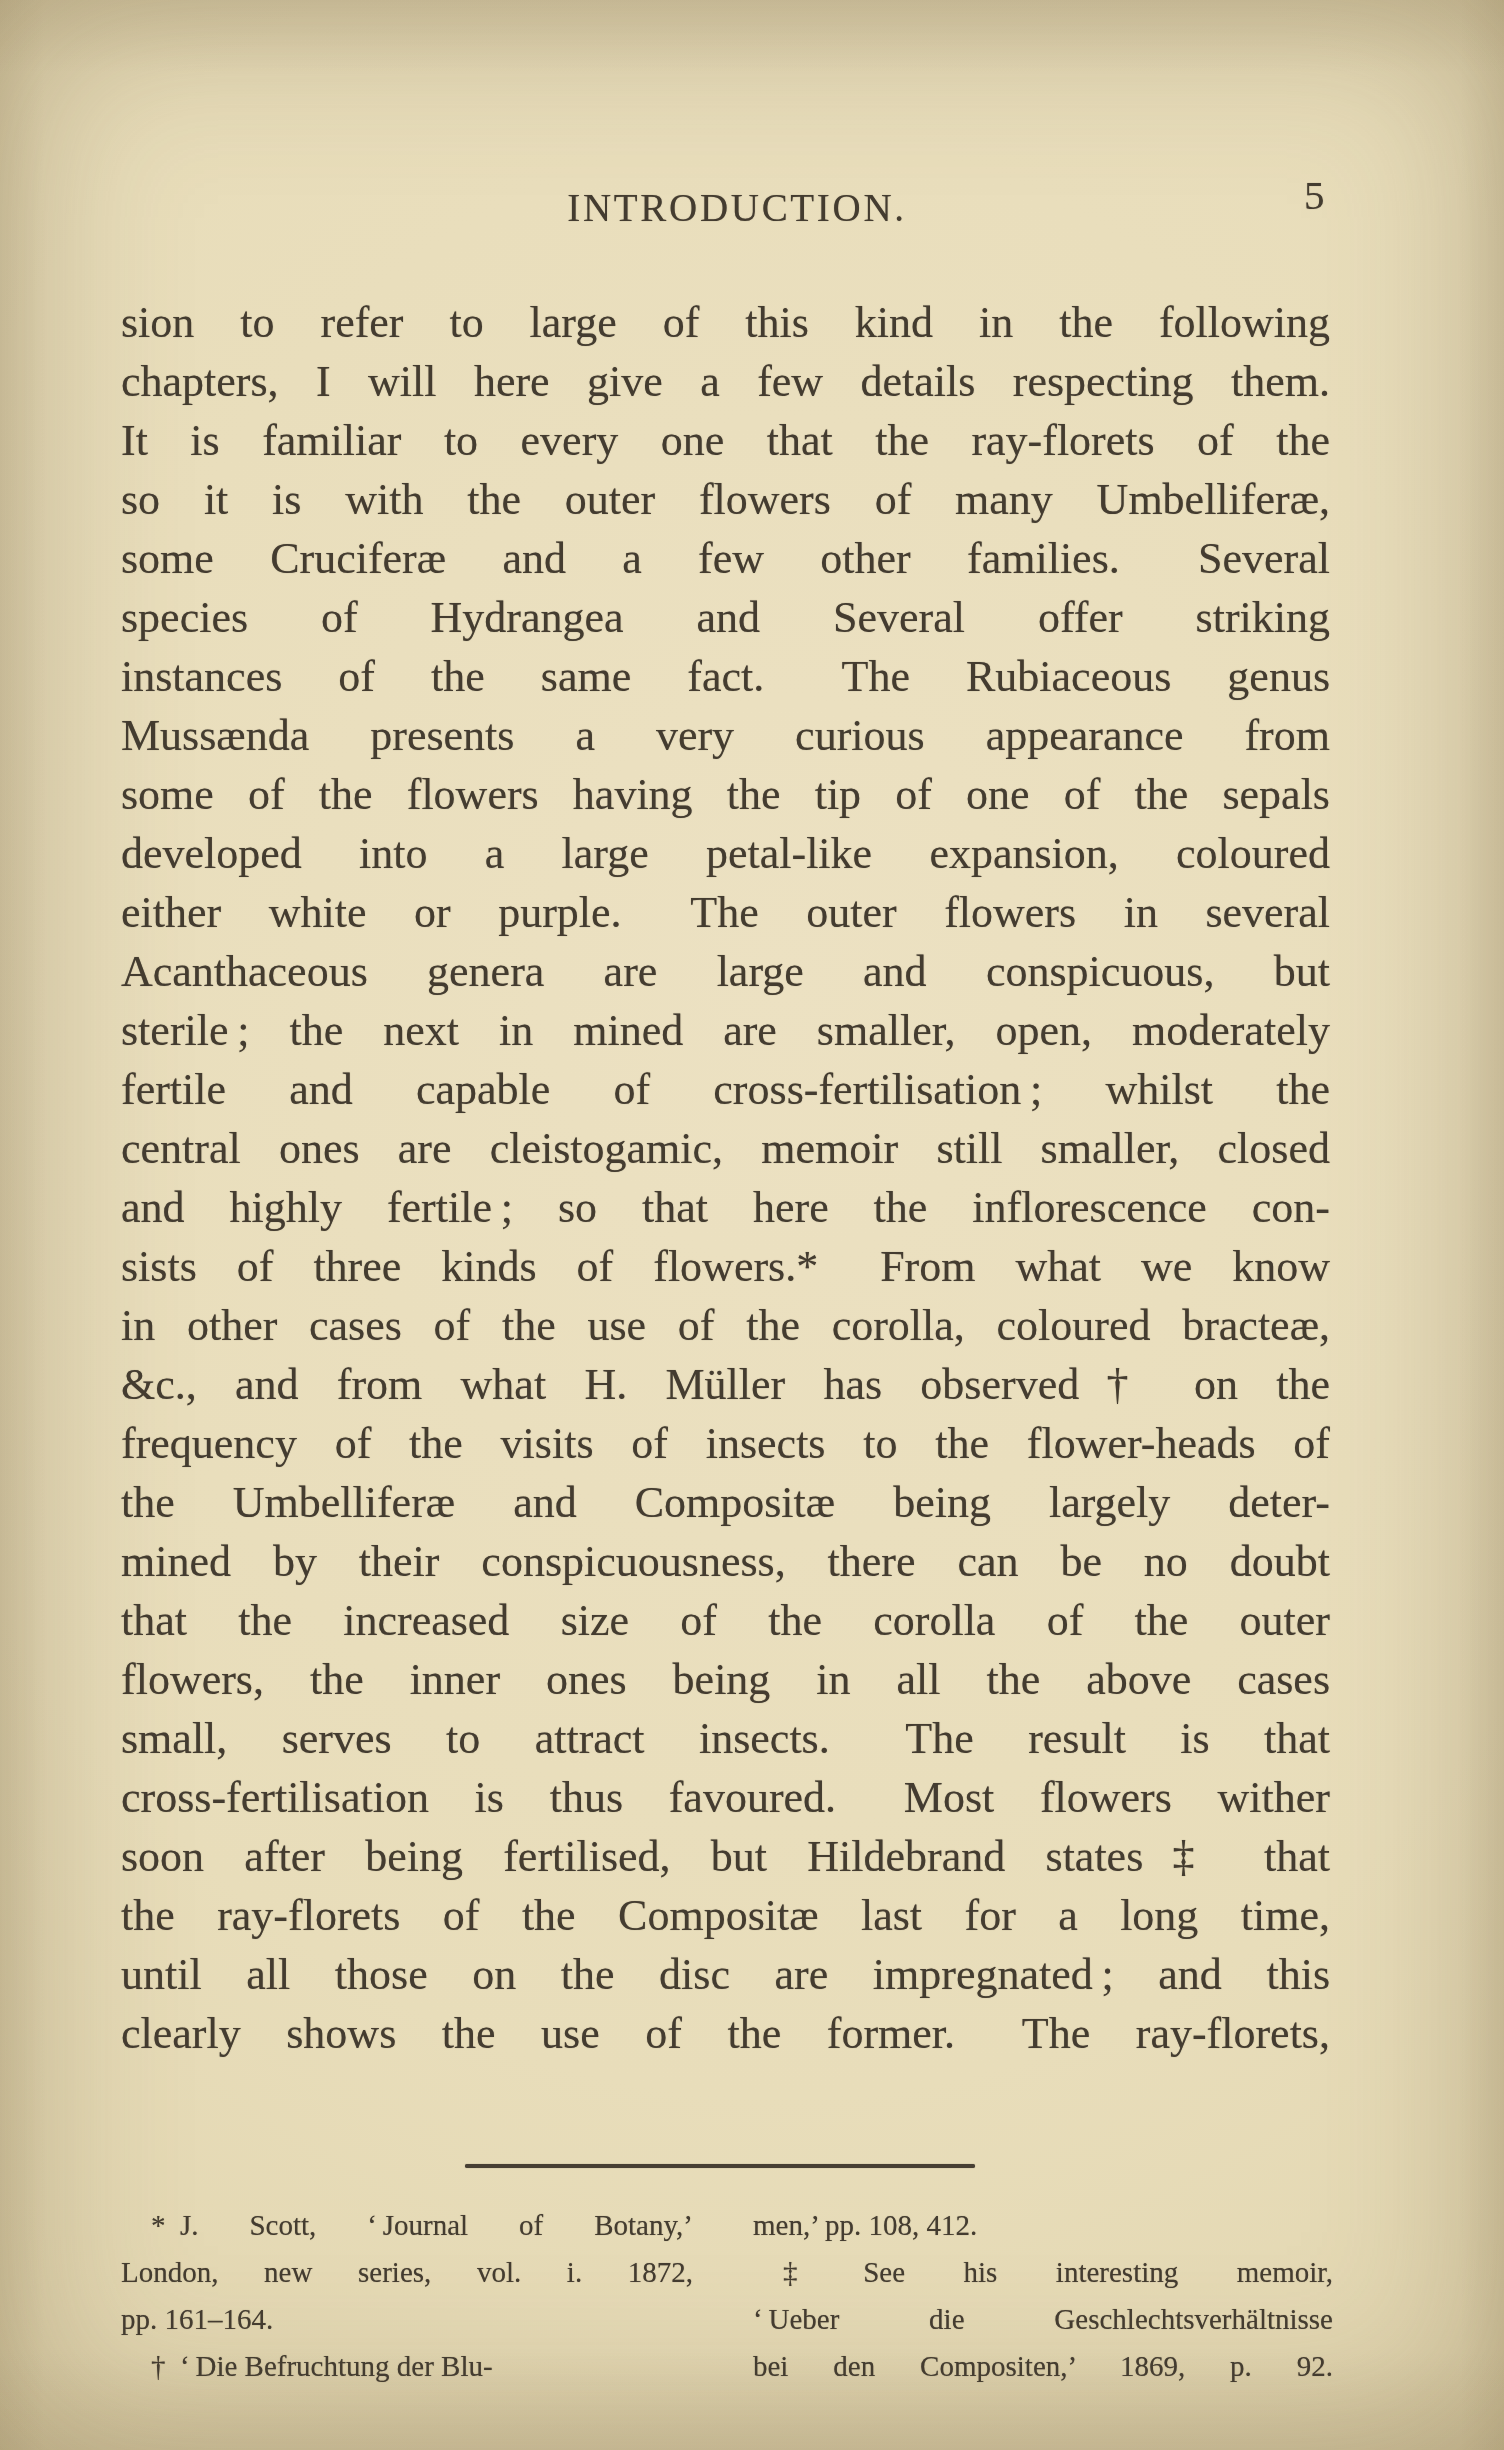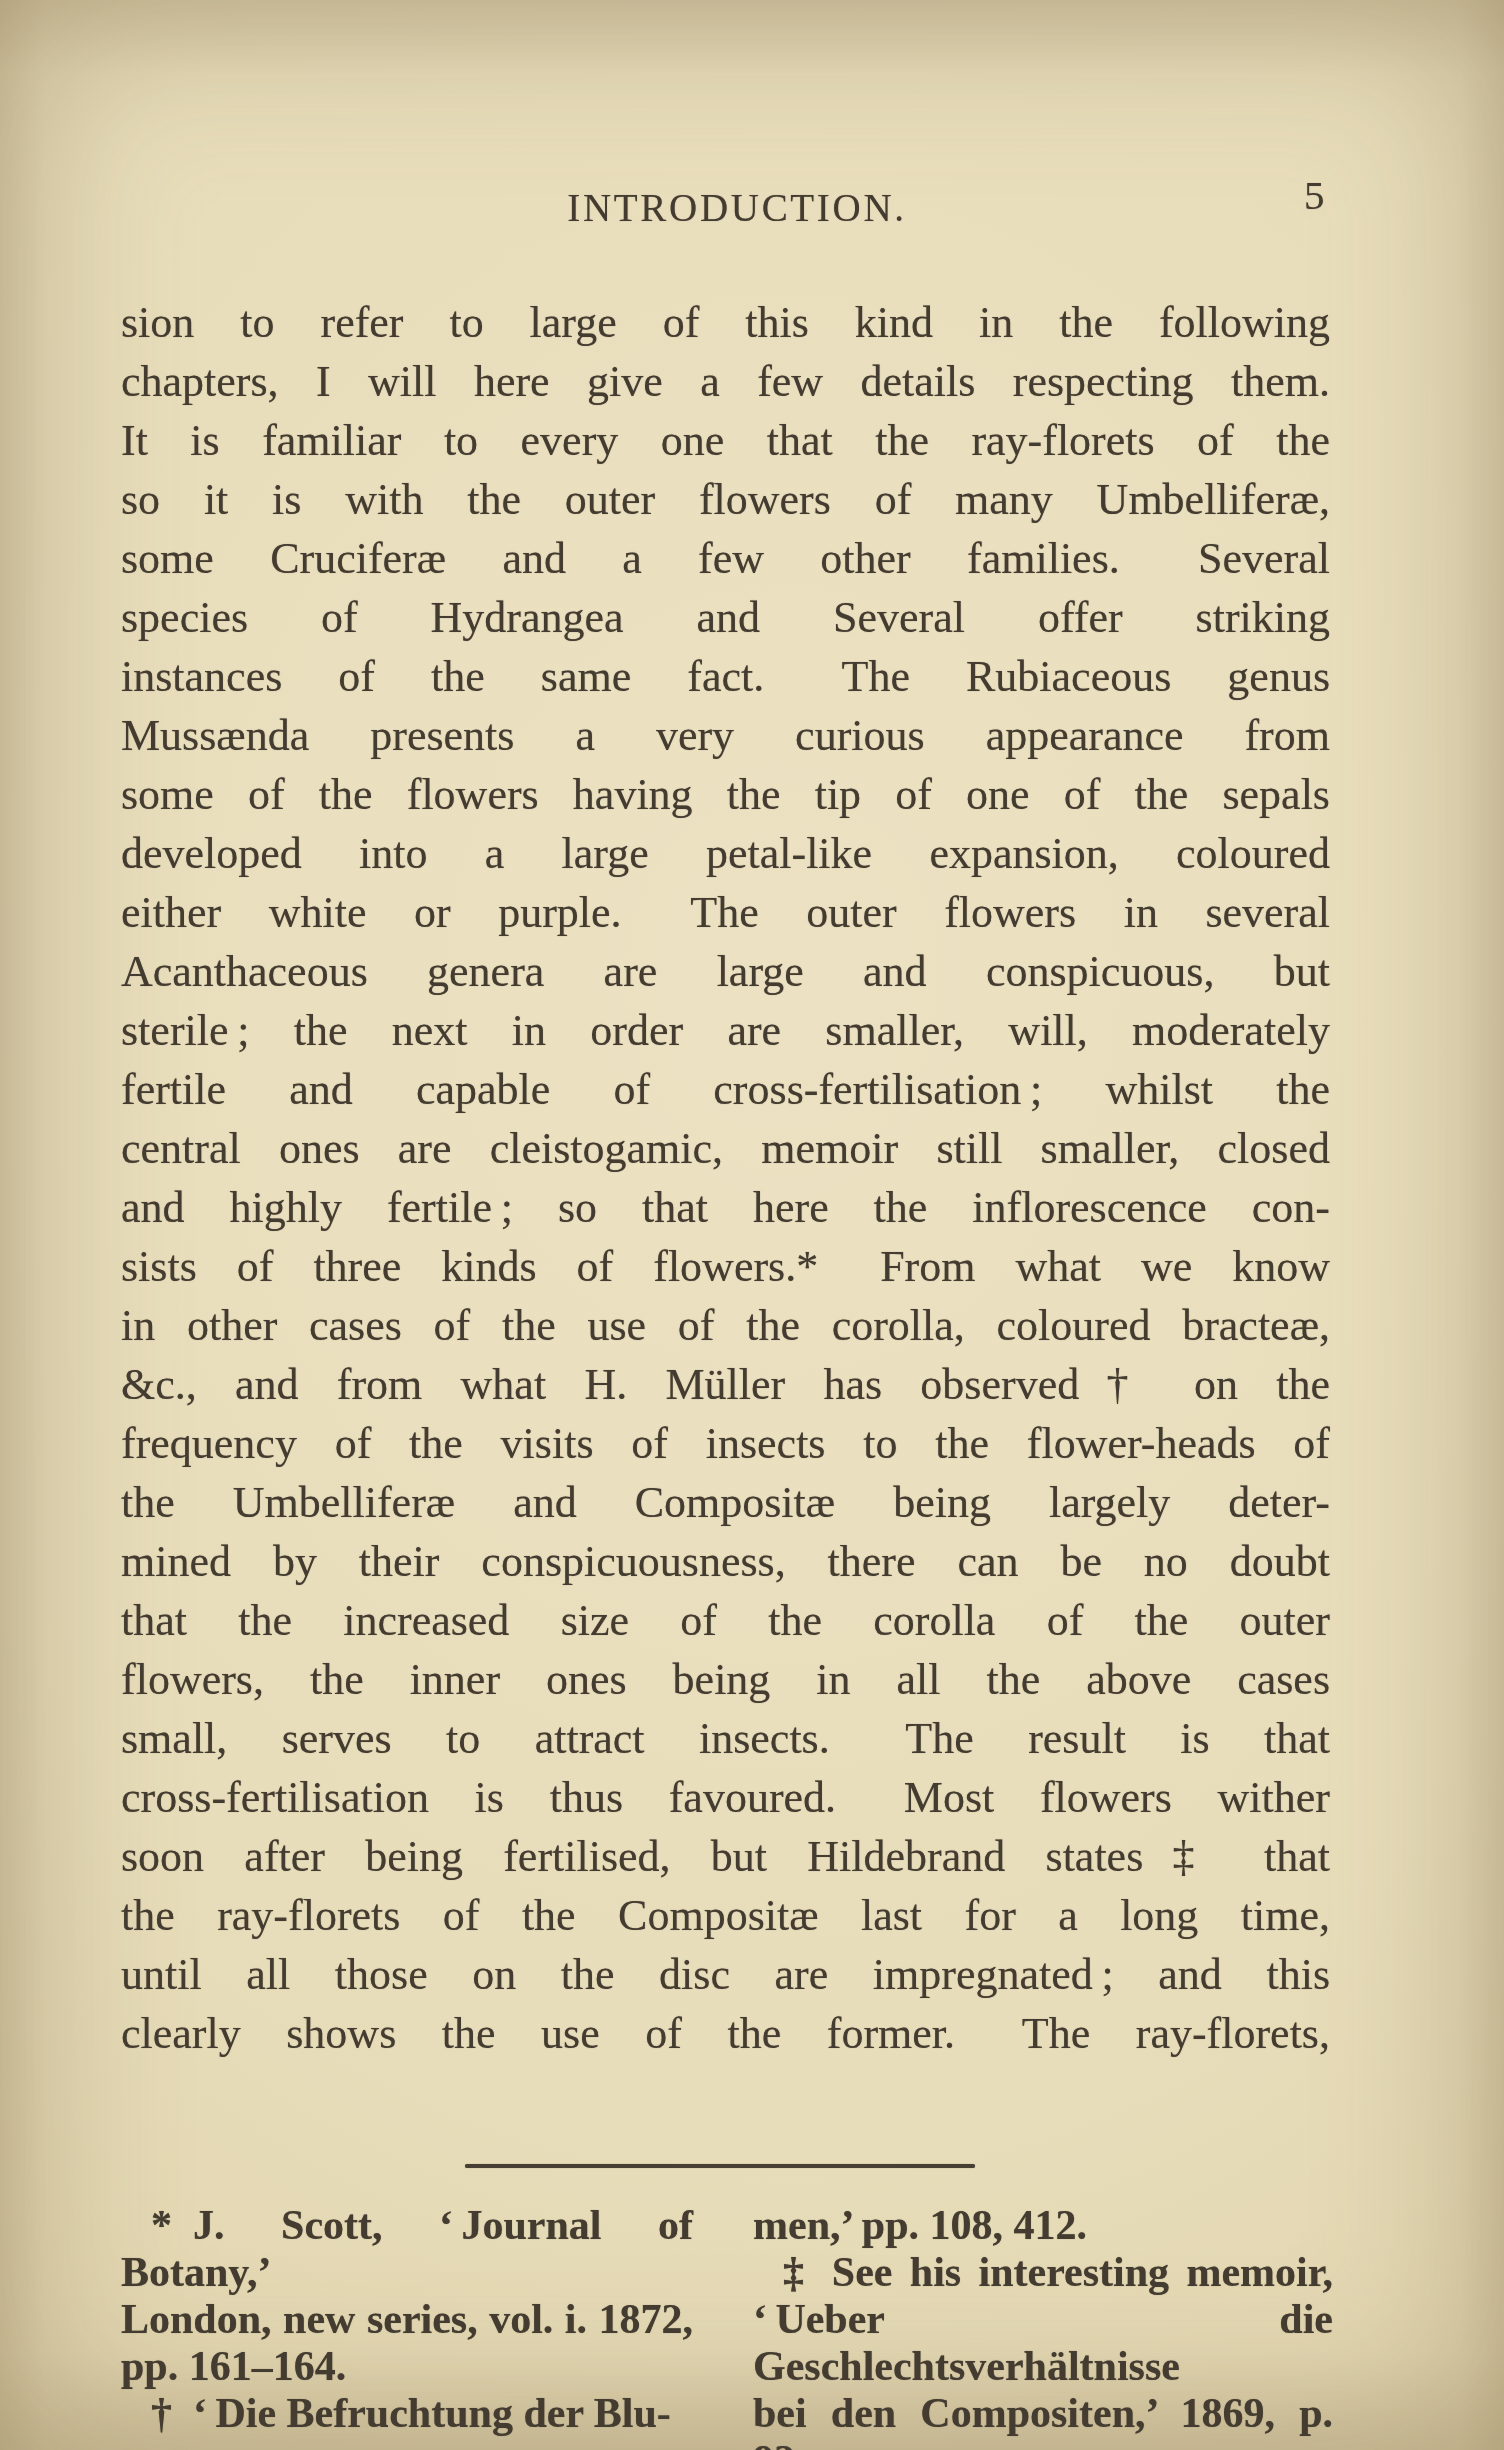--- a/index.html
+++ b/index.html
@@ -40,21 +40,21 @@
     height:59px;
     text-align:justify; text-align-last:justify;
   }
   .separator{
     position:absolute; left:465px; top:2164px; width:510px; height:3.6px;
     background:#473f33; border-radius:1.8px;
     box-shadow:0 0 0.9px rgba(62,54,42,0.7);
   }
   .fn{
     position:absolute; top:2202px;
-    font-size:42px; line-height:47px;font-weight:bold;
+    font-size:29px; line-height:47px;
   }
   .fn-left{ left:121px; width:572px; }
   .fn-right{ left:753px; width:580px; }
   .fn .fn-line{ min-height:47px; text-align:left; }
   .fn-left .fn-line:nth-child(1),
   .fn-left .fn-line:nth-child(4),
   .fn-right .fn-line:nth-child(2){ text-indent:30px; }
   .fn-left .fn-line:nth-child(-n+2),
   .fn-right .fn-line:nth-child(n+2){
     text-align:justify; text-align-last:justify;
@@ -76,21 +76,21 @@
       <div class="line">It is familiar to every one that the ray-florets of the</div>
       <div class="line">so it is with the outer flowers of many Umbelliferæ,</div>
       <div class="line">some Cruciferæ and a few other families.  Several</div>
       <div class="line">species of Hydrangea and Several offer striking</div>
       <div class="line">instances of the same fact.  The Rubiaceous genus</div>
       <div class="line">Mussænda presents a very curious appearance from</div>
       <div class="line">some of the flowers having the tip of one of the sepals</div>
       <div class="line">developed into a large petal-like expansion, coloured</div>
       <div class="line">either white or purple.  The outer flowers in several</div>
       <div class="line">Acanthaceous genera are large and conspicuous, but</div>
-      <div class="line">sterile ; the next in order are smaller, will, moderately</div>
+      <div class="line">sterile ; the next in mined are smaller, open, moderately</div>
       <div class="line">fertile and capable of cross-fertilisation ; whilst the</div>
       <div class="line">central ones are cleistogamic, memoir still smaller, closed</div>
       <div class="line">and highly fertile ; so that here the inflorescence con-</div>
       <div class="line">sists of three kinds of flowers.*  From what we know</div>
       <div class="line">in other cases of the use of the corolla, coloured bracteæ,</div>
       <div class="line">&amp;c., and from what H. Müller has observed† on the</div>
       <div class="line">frequency of the visits of insects to the flower-heads of</div>
       <div class="line">the Umbelliferæ and Compositæ being largely deter-</div>
       <div class="line">mined by their conspicuousness, there can be no doubt</div>
       <div class="line">that the increased size of the corolla of the outer</div>

